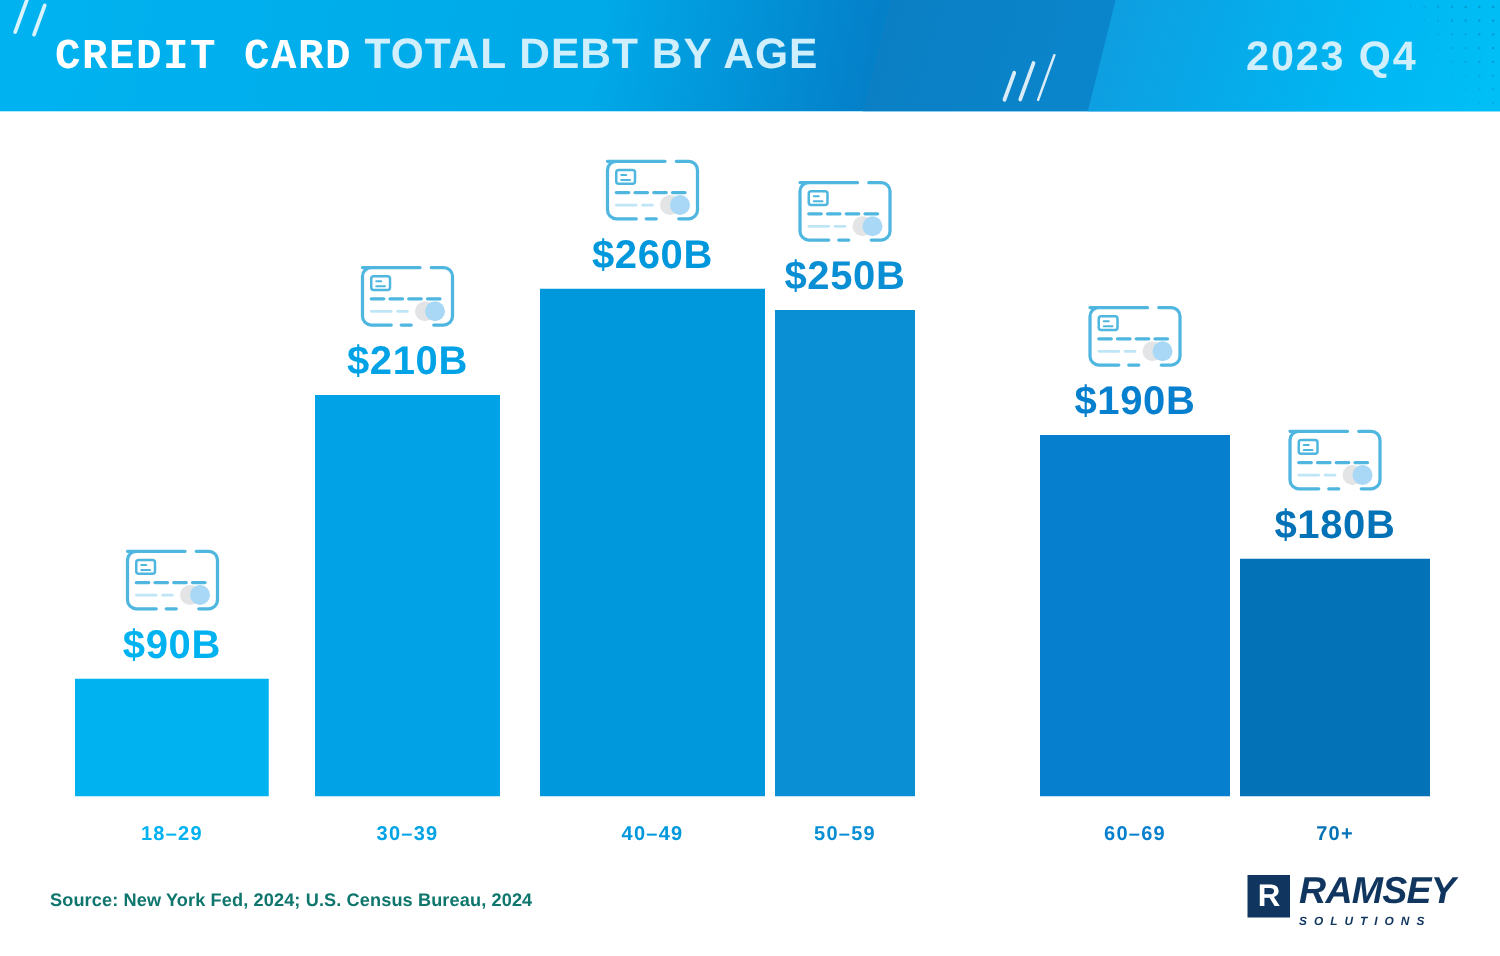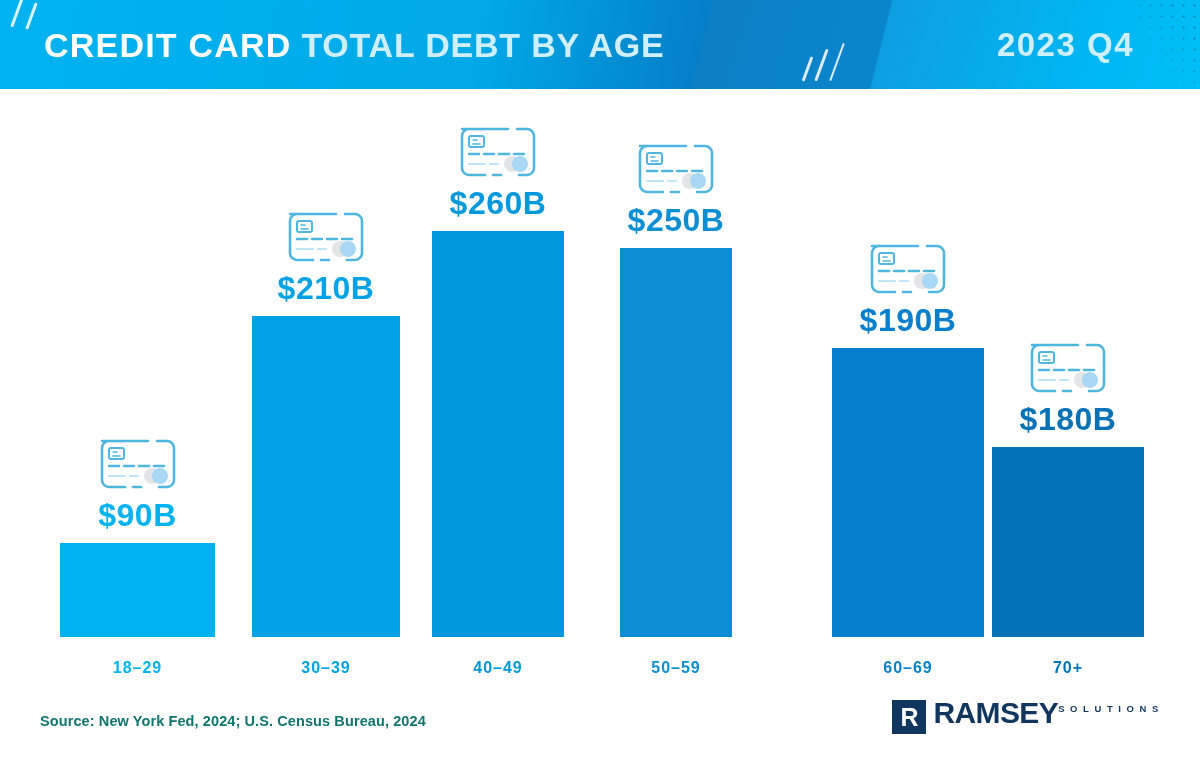--- a/index.html
+++ b/index.html
@@ -83,20 +83,21 @@
     transform: translateY(-50%);
     white-space: nowrap;
     font-size: 34px;
     letter-spacing: .5px;
     font-weight: 700;
   }
   .title-strong {
     color: #ffffff;
     font-weight: 900;
     letter-spacing: 1.2px;
+    font-family: Liberation Mono, monospace;
   }
   .title-light {
     color: #cfeffd;
     font-weight: 700;
     letter-spacing: .8px;
   }
   .header-period {
     position: absolute;
     right: 66px; top: 50%;
     transform: translateY(-50%);
@@ -185,21 +186,21 @@
     color: #ffffff;
     font-size: 25px;
     font-weight: 900;
     display: flex;
     align-items: center;
     justify-content: center;
     line-height: 1;
     margin-right: 7px;
     margin-top: 1px;
   }
-  .logo-text { display: flex; flex-direction: row; }
+  .logo-text { display: flex; flex-direction: column; font-style: italic; }
   .logo-name {
     color: #10365f;
     font-size: 30px;
     font-weight: 900;
     letter-spacing: -.6px;
     line-height: .95;
   }
   .logo-sub {
     color: #10365f;
     font-size: 9.5px;
@@ -259,21 +260,21 @@
              M46 52 h-8 M30 52 h-16 a7 7 0 0 1 -7 -7 v-32 a7 7 0 0 1 7 -7" stroke="#4fb6e0" stroke-width="2.6" stroke-linecap="round"></path>
     <rect x="14" y="13" width="15" height="11" rx="2" stroke="#4fb6e0" stroke-width="2"></rect>
     <path d="M18 17 h4 M18 21 h7" stroke="#4fb6e0" stroke-width="1.6" stroke-linecap="round"></path>
     <path d="M14 31 h10 M29 31 h10 M44 31 h10 M59 31 h10" stroke="#4fb6e0" stroke-width="2.6" stroke-linecap="round"></path>
     <path d="M14 41 h16 M35 41 h8" stroke="#bfe6f7" stroke-width="2.2" stroke-linecap="round"></path>
     <circle cx="57" cy="41" r="8" fill="#e2e4e6"></circle>
     <circle cx="65" cy="41" r="8" fill="#a8d8f5"></circle>
   </svg></div>
         <div class="bar-cat" style="color: rgb(2, 163, 230);">30–39</div>
       </div>
-      <div class="bar-col" style="left: 392px; width: 132px;">
+      <div class="bar-col" style="left: 392px; width: 180px;">
         <div class="bar" style="height: 406px; background: rgb(0, 152, 221);"></div>
         <div class="bar-value" style="top: 96px; color: rgb(0, 152, 221);">$260B</div>
         <div class="card-icon" style="top: 34px;">
   <svg viewBox="0 0 86 58" width="86" height="58" fill="none">
     <path d="M7 6 h46 M62 6 h10 a7 7 0 0 1 7 7 v32 a7 7 0 0 1 -7 7 h-8
              M46 52 h-8 M30 52 h-16 a7 7 0 0 1 -7 -7 v-32 a7 7 0 0 1 7 -7" stroke="#4fb6e0" stroke-width="2.6" stroke-linecap="round"></path>
     <rect x="14" y="13" width="15" height="11" rx="2" stroke="#4fb6e0" stroke-width="2"></rect>
     <path d="M18 17 h4 M18 21 h7" stroke="#4fb6e0" stroke-width="1.6" stroke-linecap="round"></path>
     <path d="M14 31 h10 M29 31 h10 M44 31 h10 M59 31 h10" stroke="#4fb6e0" stroke-width="2.6" stroke-linecap="round"></path>
     <path d="M14 41 h16 M35 41 h8" stroke="#bfe6f7" stroke-width="2.2" stroke-linecap="round"></path>

